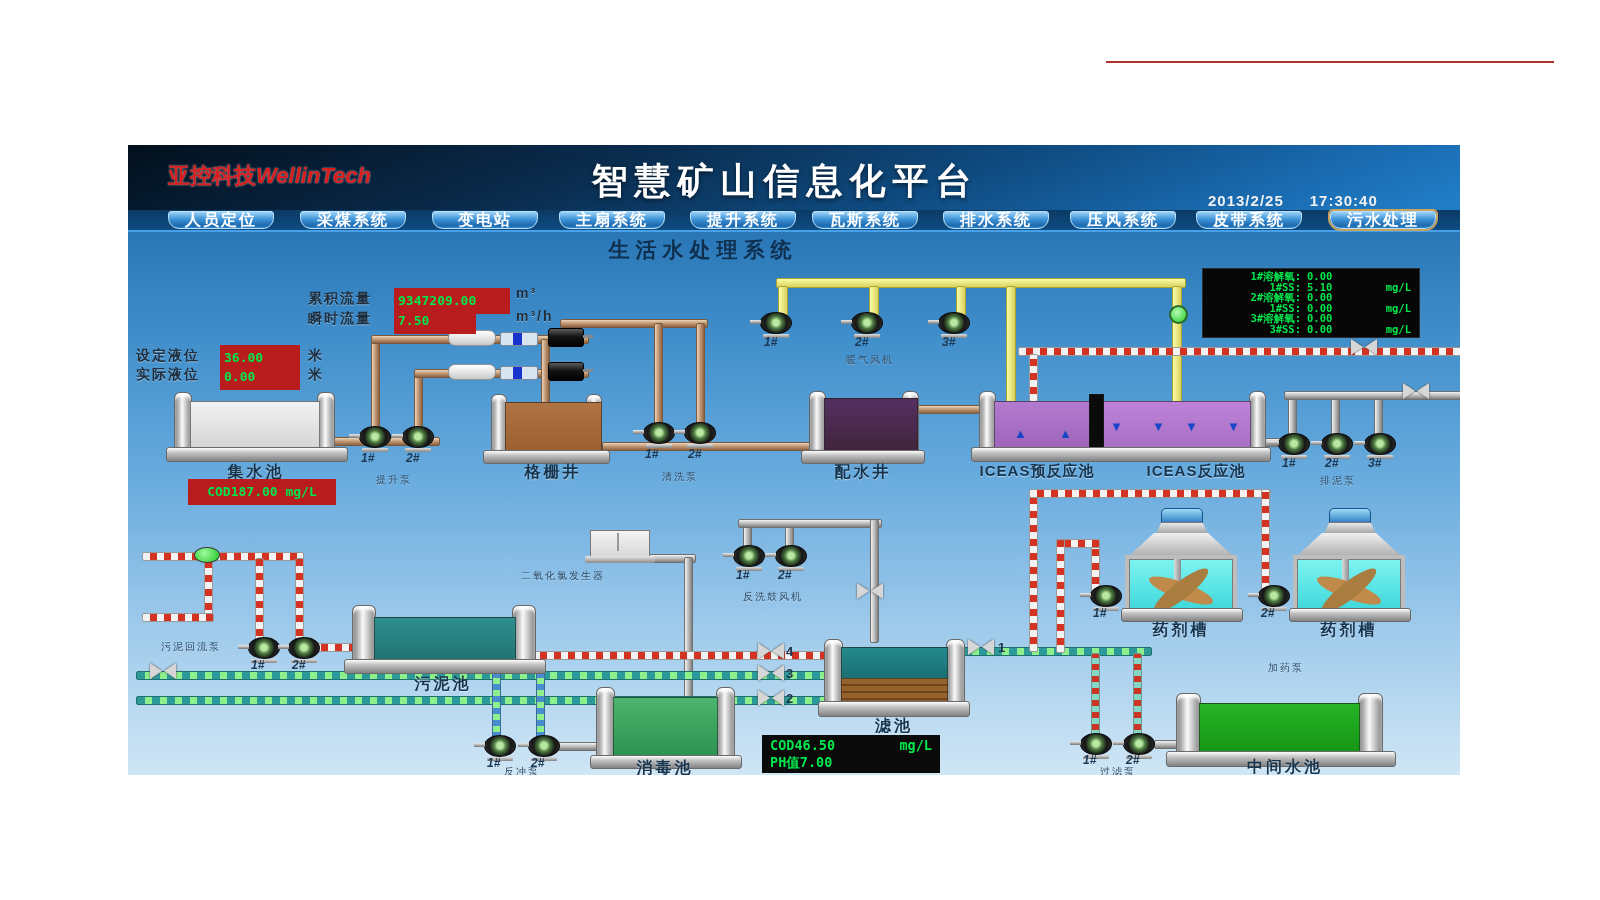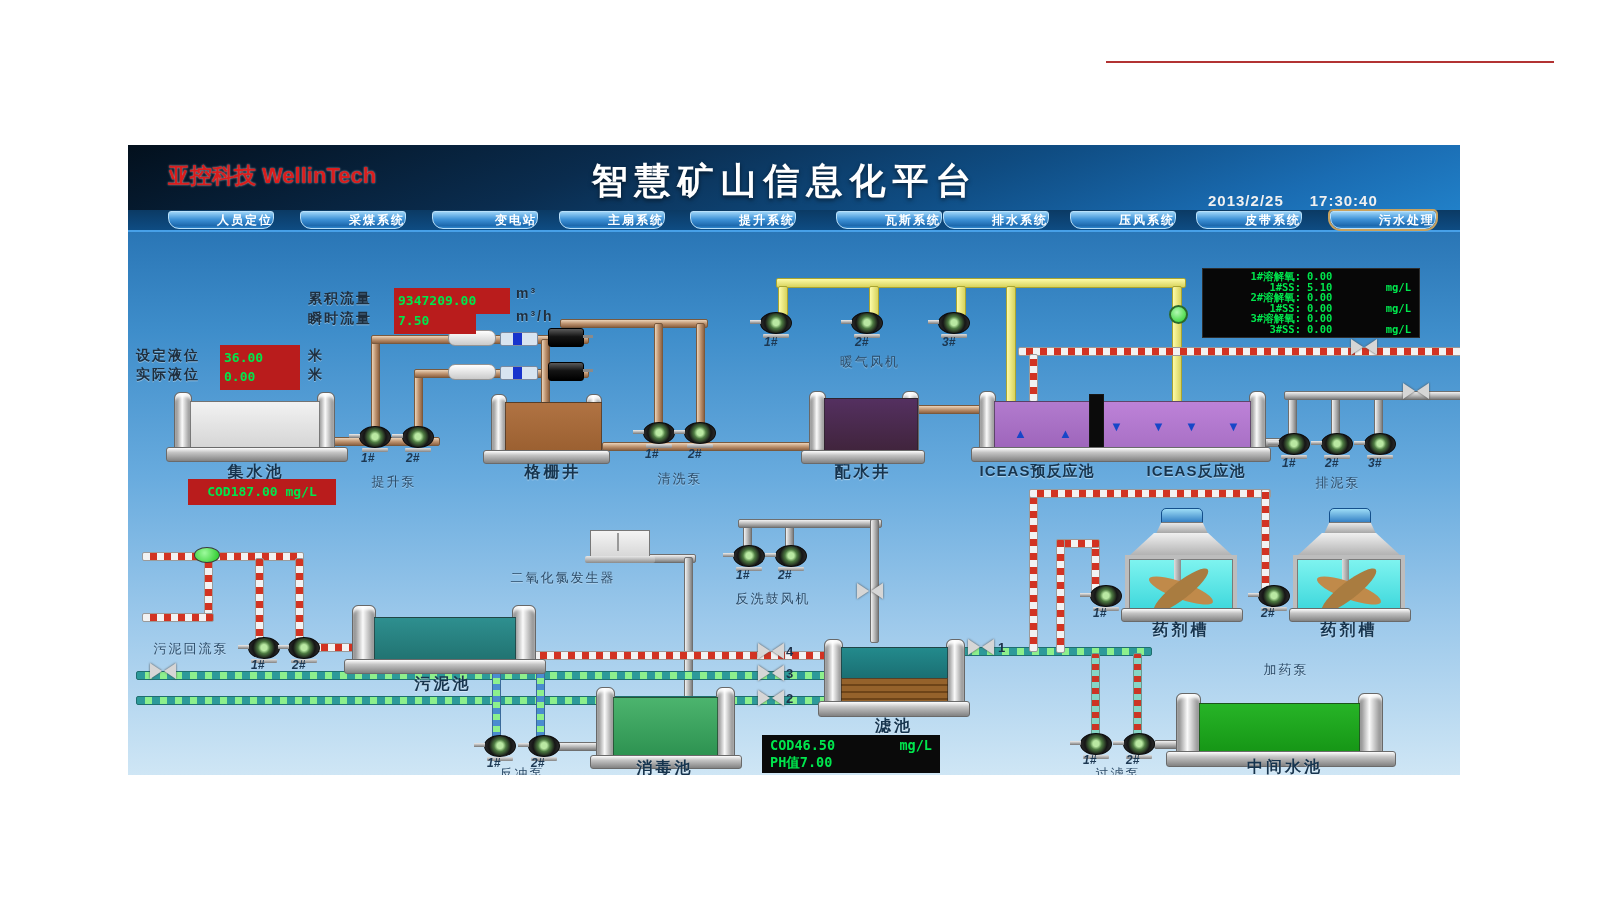--- a/index.html
+++ b/index.html
@@ -6,25 +6,25 @@
   #slide{position:relative;width:1600px;height:900px;background:#fff;overflow:hidden;}
   .corner{position:absolute;top:14px;right:52px;font-size:29px;font-weight:bold;color:#e3291d;letter-spacing:1px;}
   .corner-line{position:absolute;left:1106px;top:61px;width:448px;height:2px;background:#b23232;}
   .ptitle{position:absolute;left:138px;top:86px;font-size:23px;font-weight:bold;color:#0d0d0d;letter-spacing:1px;}
   #scada{position:absolute;left:128px;top:145px;width:1332px;height:630px;overflow:hidden;background:#2a74b4;}
   .hdr{position:absolute;left:0;top:0;width:100%;height:65px;background:linear-gradient(160deg,#03101d 0%,#0a2c4e 35%,#0f4c82 62%,#1a6cb2 85%,#2180c8 100%);}
   .navbar{position:absolute;left:0;top:65px;width:100%;height:20px;background:linear-gradient(180deg,#0b3a64,#0e4c83);}
   .navline{position:absolute;left:0;top:85px;width:100%;height:2px;background:#47a0e8;}
   .main{position:absolute;left:0;top:87px;width:100%;height:543px;background:linear-gradient(180deg,#2a76b6 0%,#3e8dca 18%,#68abde 45%,#9dc9eb 72%,#cfe6f5 100%);}
   .logo{position:absolute;left:40px;top:16px;font-size:22px;font-weight:bold;color:#d91d1d;text-shadow:0 0 2px rgba(255,255,255,.7);white-space:nowrap;}
-  .logo .en{margin-left:6px;}
+  .logo .en{font-style:italic;}
   .ttl{position:absolute;left:447px;top:12px;width:420px;text-align:center;font-size:36px;font-weight:bold;color:#fff;letter-spacing:7px;text-shadow:0 2px 4px rgba(0,0,0,.55);}
   .dt{position:absolute;left:1080px;top:47px;font-size:15px;font-weight:bold;color:#f0f0f0;letter-spacing:1px;}
   .dt span{margin-right:26px;}
-  .tab{position:absolute;top:66px;height:16px;line-height:16px;width:104px;text-align:right;color:#fff;font-size:12px;font-weight:bold;letter-spacing:2px;background:linear-gradient(180deg,#9bd3f7,#3f93d8 45%,#1d69ae 85%,#2f86cc);border:1px solid #b9e0fa;border-radius:3px 3px 11px 11px;cursor:pointer;}
+  .tab{position:absolute;top:66px;height:16px;line-height:16px;width:104px;text-align:center;color:#fff;font-size:16px;font-weight:bold;letter-spacing:2px;background:linear-gradient(180deg,#9bd3f7,#3f93d8 45%,#1d69ae 85%,#2f86cc);border:1px solid #b9e0fa;border-radius:3px 3px 11px 11px;cursor:pointer;}
   .tab.act{box-shadow:0 0 0 2px #c9a25e;}
   i{position:absolute;display:block;}
   .ph{height:7px;background:linear-gradient(180deg,#ecd3b8,#bb906c 55%,#8e6343);border:1px solid #7a5a3e;border-radius:2px;}
   .pv{width:7px;background:linear-gradient(90deg,#ecd3b8,#bb906c 55%,#8e6343);border:1px solid #7a5a3e;border-radius:2px;}
   .gh{height:7px;background:linear-gradient(180deg,#f2f2f2,#b5b5b5 55%,#7e7e7e);border:1px solid #6f6f6f;border-radius:2px;}
   .gv{width:7px;background:linear-gradient(90deg,#f2f2f2,#b5b5b5 55%,#7e7e7e);border:1px solid #6f6f6f;border-radius:2px;}
   .yh{height:8px;background:repeating-linear-gradient(180deg,#fdfba8,#d8d35c);border:1px solid #a9a431;border-radius:2px;}
   .yv{width:8px;background:linear-gradient(90deg,#fdfba8,#d8d35c);border:1px solid #a9a431;border-radius:2px;}
   .rdh{height:7px;background:repeating-linear-gradient(90deg,#f2f2f2 0 7px,#d23322 7px 14px);border:1px solid #9a9a9a;border-radius:2px;}
   .rdv{width:7px;background:repeating-linear-gradient(0deg,#f2f2f2 0 7px,#d23322 7px 14px);border:1px solid #9a9a9a;border-radius:2px;}
@@ -36,21 +36,21 @@
   .tb{position:absolute;border:1px solid rgba(35,35,35,.55);}
   .pump{position:absolute;width:30px;height:20px;border-radius:50%;background:radial-gradient(circle at 50% 48%,#b9e8a2 0 3px,#4e7c42 6px,#161616 11px,#3a3a3a 100%);border:1px solid #0a0a0a;cursor:pointer;}
   .pump::before{content:"";position:absolute;left:-11px;top:7px;width:11px;height:4px;background:linear-gradient(180deg,#eee,#777);}
   .pump::after{content:"";position:absolute;left:2px;right:2px;bottom:-5px;height:4px;background:linear-gradient(180deg,#e0e0e0,#848484);border-radius:1px;}
   .vlv{position:absolute;width:26px;height:16px;cursor:pointer;}
   .vlv::before{content:"";position:absolute;left:0;top:0;width:0;height:0;border-top:8px solid transparent;border-bottom:8px solid transparent;border-left:12px solid #d6d6d6;filter:drop-shadow(0 0 1px #4a4a4a);}
   .vlv::after{content:"";position:absolute;right:0;top:0;width:0;height:0;border-top:8px solid transparent;border-bottom:8px solid transparent;border-right:12px solid #d6d6d6;filter:drop-shadow(0 0 1px #4a4a4a);}
   .gov{position:absolute;width:24px;height:14px;border-radius:50%;background:radial-gradient(circle at 40% 35%,#9dfa9d,#1ec41e);border:1px solid #3a3a3a;cursor:pointer;}
   .gcv{position:absolute;width:15px;height:15px;border-radius:50%;background:radial-gradient(circle at 40% 35%,#b2fab2,#23cc23);border:2px solid #2a6a2a;cursor:pointer;}
   .L{position:absolute;font-weight:bold;color:#16344e;text-align:center;font-size:16px;letter-spacing:3px;text-shadow:0 1px 1px rgba(255,255,255,.5);white-space:nowrap;}
-  .S{position:absolute;color:#2b4b68;font-size:13px;text-align:center;letter-spacing:2px;text-shadow:0 1px 1px rgba(255,255,255,.4);white-space:nowrap;}
+  .S{position:absolute;color:#2b4b68;font-size:10px;text-align:center;letter-spacing:2px;text-shadow:0 1px 1px rgba(255,255,255,.4);white-space:nowrap;}
   .N{position:absolute;font-size:12px;font-weight:bold;font-style:italic;color:#1d3852;white-space:nowrap;}
   .VN{position:absolute;font-size:13px;font-weight:bold;color:#1d3048;}
   .D{position:absolute;background:#b91c1c;color:#00e64d;font-weight:bold;font-size:13px;font-family:"DejaVu Sans Mono",monospace;line-height:18px;height:18px;padding:4px 4px;white-space:nowrap;}
   .FL{position:absolute;font-size:14px;font-weight:bold;color:#1e2e3e;letter-spacing:2px;text-shadow:0 1px 0 rgba(255,255,255,.35);white-space:nowrap;}
   .stitle{position:absolute;left:450px;top:91px;width:250px;text-align:center;font-size:21px;font-weight:bold;color:#0e2f4e;letter-spacing:6px;}
   .panel{position:absolute;left:1074px;top:123px;width:216px;height:66px;background:#070707;border:1px solid #2c2c2c;padding-top:2px;}
   .prow{display:flex;line-height:10.5px;font-size:10.5px;font-weight:bold;color:#00e64d;font-family:"DejaVu Sans Mono",monospace;}
   .prow .pl{flex:0 0 98px;text-align:right;}
   .prow .pv2{flex:0 0 52px;text-align:left;padding-left:6px;}
   .prow .pu{flex:1;text-align:right;padding-right:8px;}
@@ -89,26 +89,27 @@
 
     <div class="logo"><span>亚控科技</span><span class="en">WellinTech</span></div>
     <div class="ttl">智慧矿山信息化平台</div>
     <div class="dt"><span>2013/2/25</span><span>17:30:40</span></div>
 
     <div class="tab" style="left:40px">人员定位</div>
     <div class="tab" style="left:172px">采煤系统</div>
     <div class="tab" style="left:304px">变电站</div>
     <div class="tab" style="left:431px">主扇系统</div>
     <div class="tab" style="left:562px">提升系统</div>
-    <div class="tab" style="left:708px">瓦斯系统</div>
+    <div class="tab" style="left:684px">瓦斯系统</div>
     <div class="tab" style="left:815px">排水系统</div>
     <div class="tab" style="left:942px">压风系统</div>
     <div class="tab" style="left:1068px">皮带系统</div>
     <div class="tab act" style="left:1202px">污水处理</div>
 
+    <div class="stitle">生活水处理系统</div>
 
     <i class="ph" style="left:204px;top:292px;width:106px"></i>
     <i class="pv" style="left:243px;top:194px;height:98px"></i>
     <i class="pv" style="left:286px;top:226px;height:66px"></i>
     <i class="ph" style="left:243px;top:190px;width:216px"></i>
     <i class="ph" style="left:286px;top:224px;width:173px"></i>
     <i class="ph" style="left:432px;top:174px;width:146px"></i>
     <i class="pv" style="left:413px;top:194px;height:64px"></i>
     <i class="pv" style="left:526px;top:178px;height:103px"></i>
     <i class="pv" style="left:568px;top:178px;height:103px"></i>

